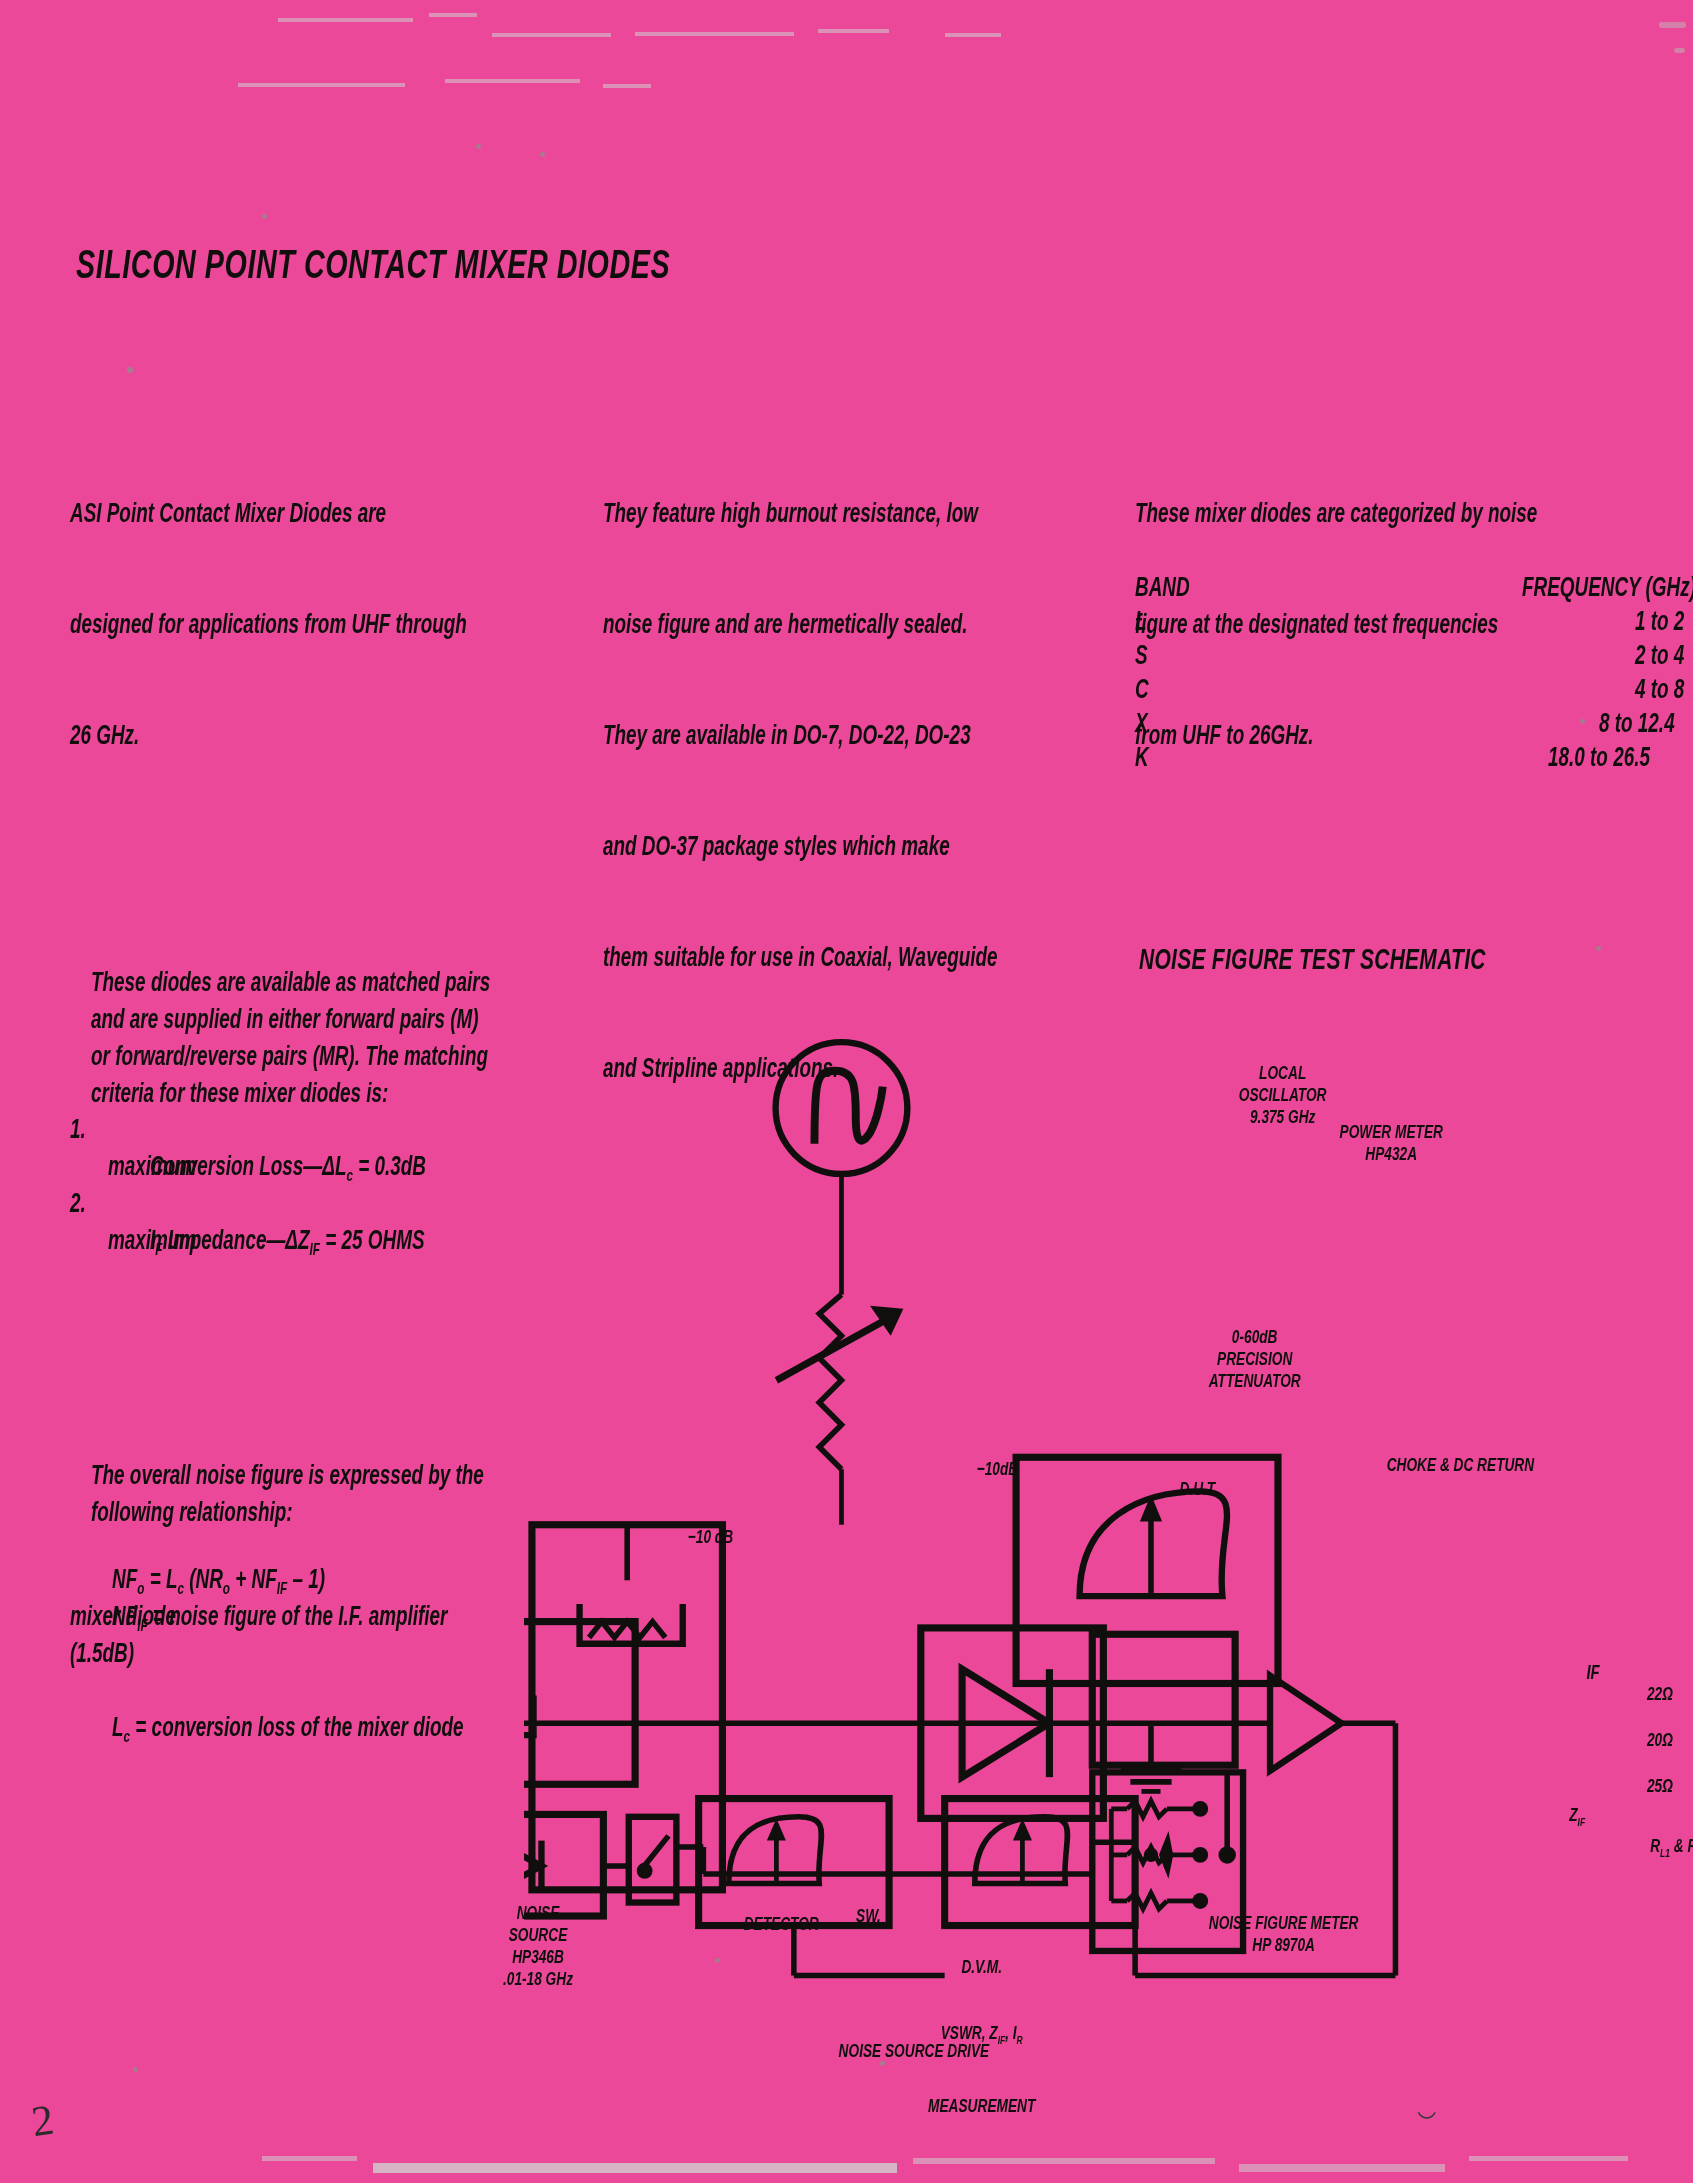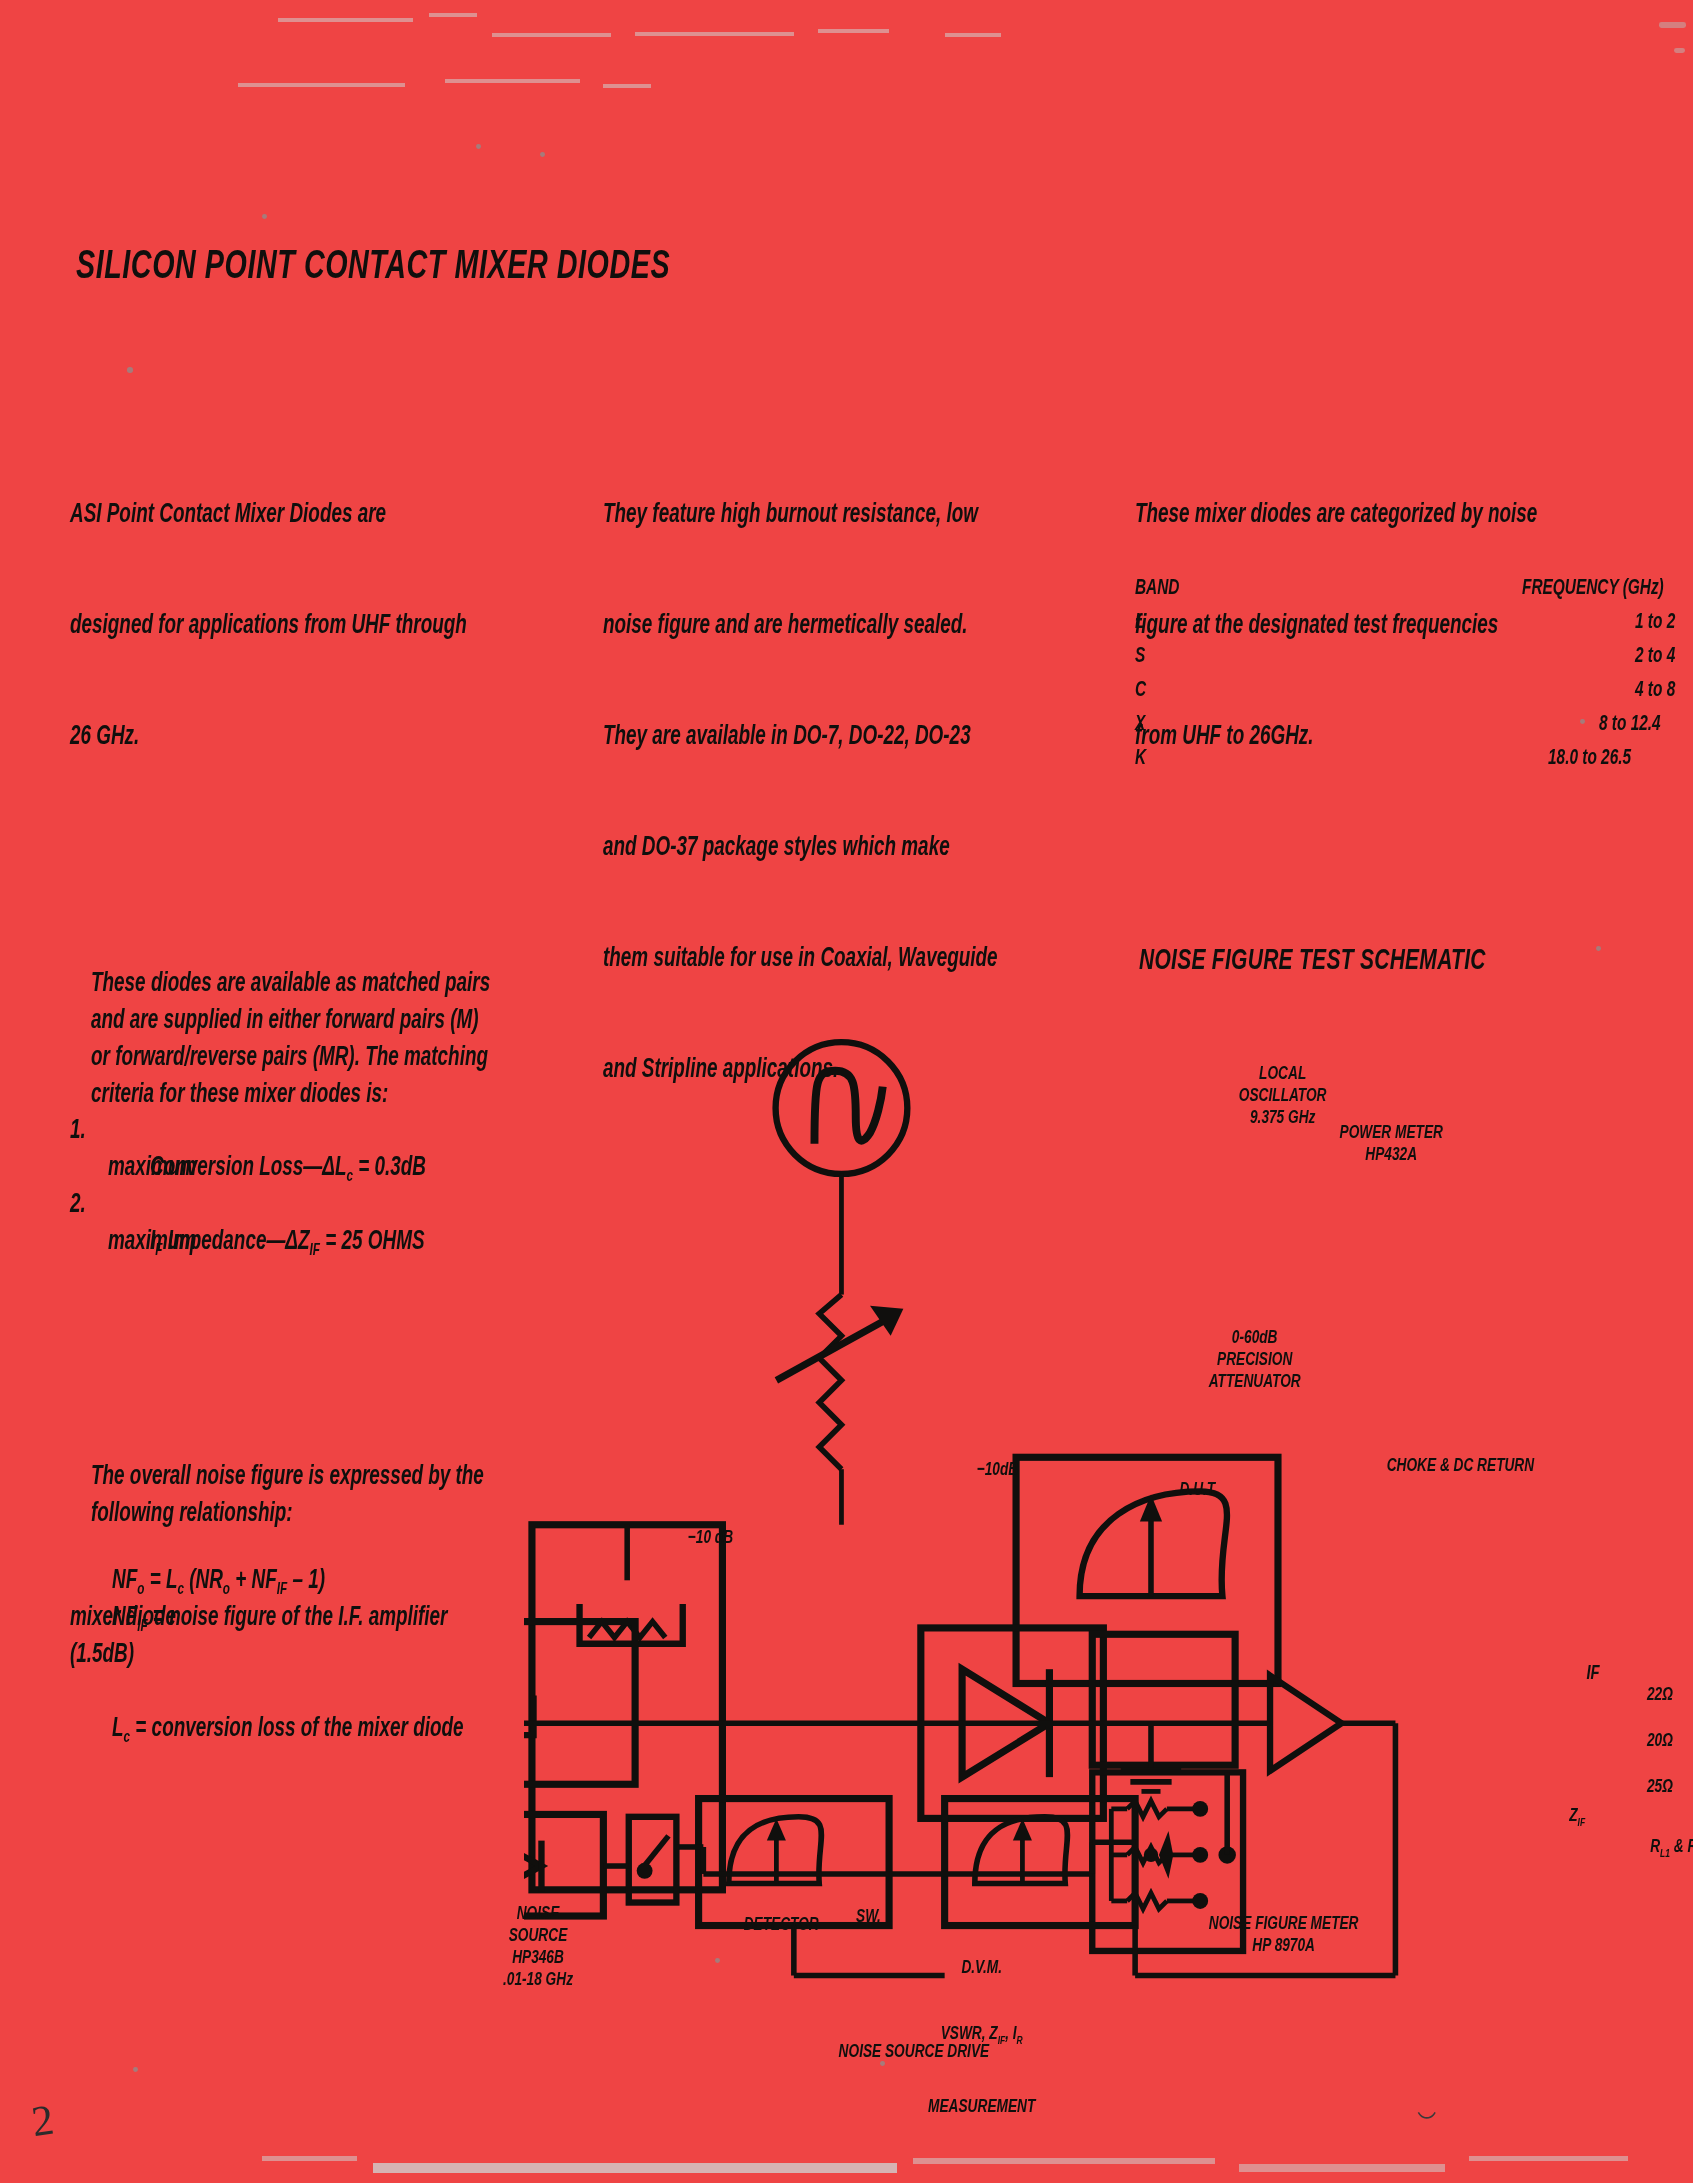--- a/index.html
+++ b/index.html
@@ -1,21 +1,21 @@
 <!DOCTYPE html>
 <html style="font-size:12.7px"><head>
 <meta charset="utf-8">
 <style>
   html,body{margin:0;padding:0;background:#ffffff;}
   body{
     width:1693px;height:2183px;position:relative;overflow:hidden;
     font-family:"Liberation Sans","DejaVu Sans",sans-serif;
     color:#100f0d;
   }
-  .page{position:absolute;inset:0;background:#ef4444;}
+  .page{position:absolute;inset:0;background:#ec4899;}
 
   
   .scan-edge{position:absolute;background:#cfcfcf;opacity:.55;}
   .speck{position:absolute;background:#8d8d8d;border-radius:50%;opacity:.75;}
   .smudge{position:absolute;background:#b9b9b9;opacity:.5;border-radius:2.4px;}
 
   
   .cond{
     font-family:"Liberation Sans","DejaVu Sans",sans-serif;
     font-style:italic;font-weight:bold;
@@ -25,21 +25,21 @@
   .title{
     position:absolute;left:76px;top:241px;
     font-size:41px;letter-spacing:0.8px;
   }
   .para{position:absolute;font-size:27px;line-height:37px;}
   .para span.ln{display:block;}
 
   .blk{position:absolute;font-size:27px;line-height:37px;}
 
   
-  .band-table{position:absolute;font-size:22px;line-height:34px;}
+  .band-table{position:absolute;font-size:27px;line-height:34px;}
 
   .sch-title{
     position:absolute;font-size:30px;letter-spacing:0.4px;
   }
 
   
   #schem{position:absolute;left:524px;top:977px;}
 
   .lab{
     position:absolute;

